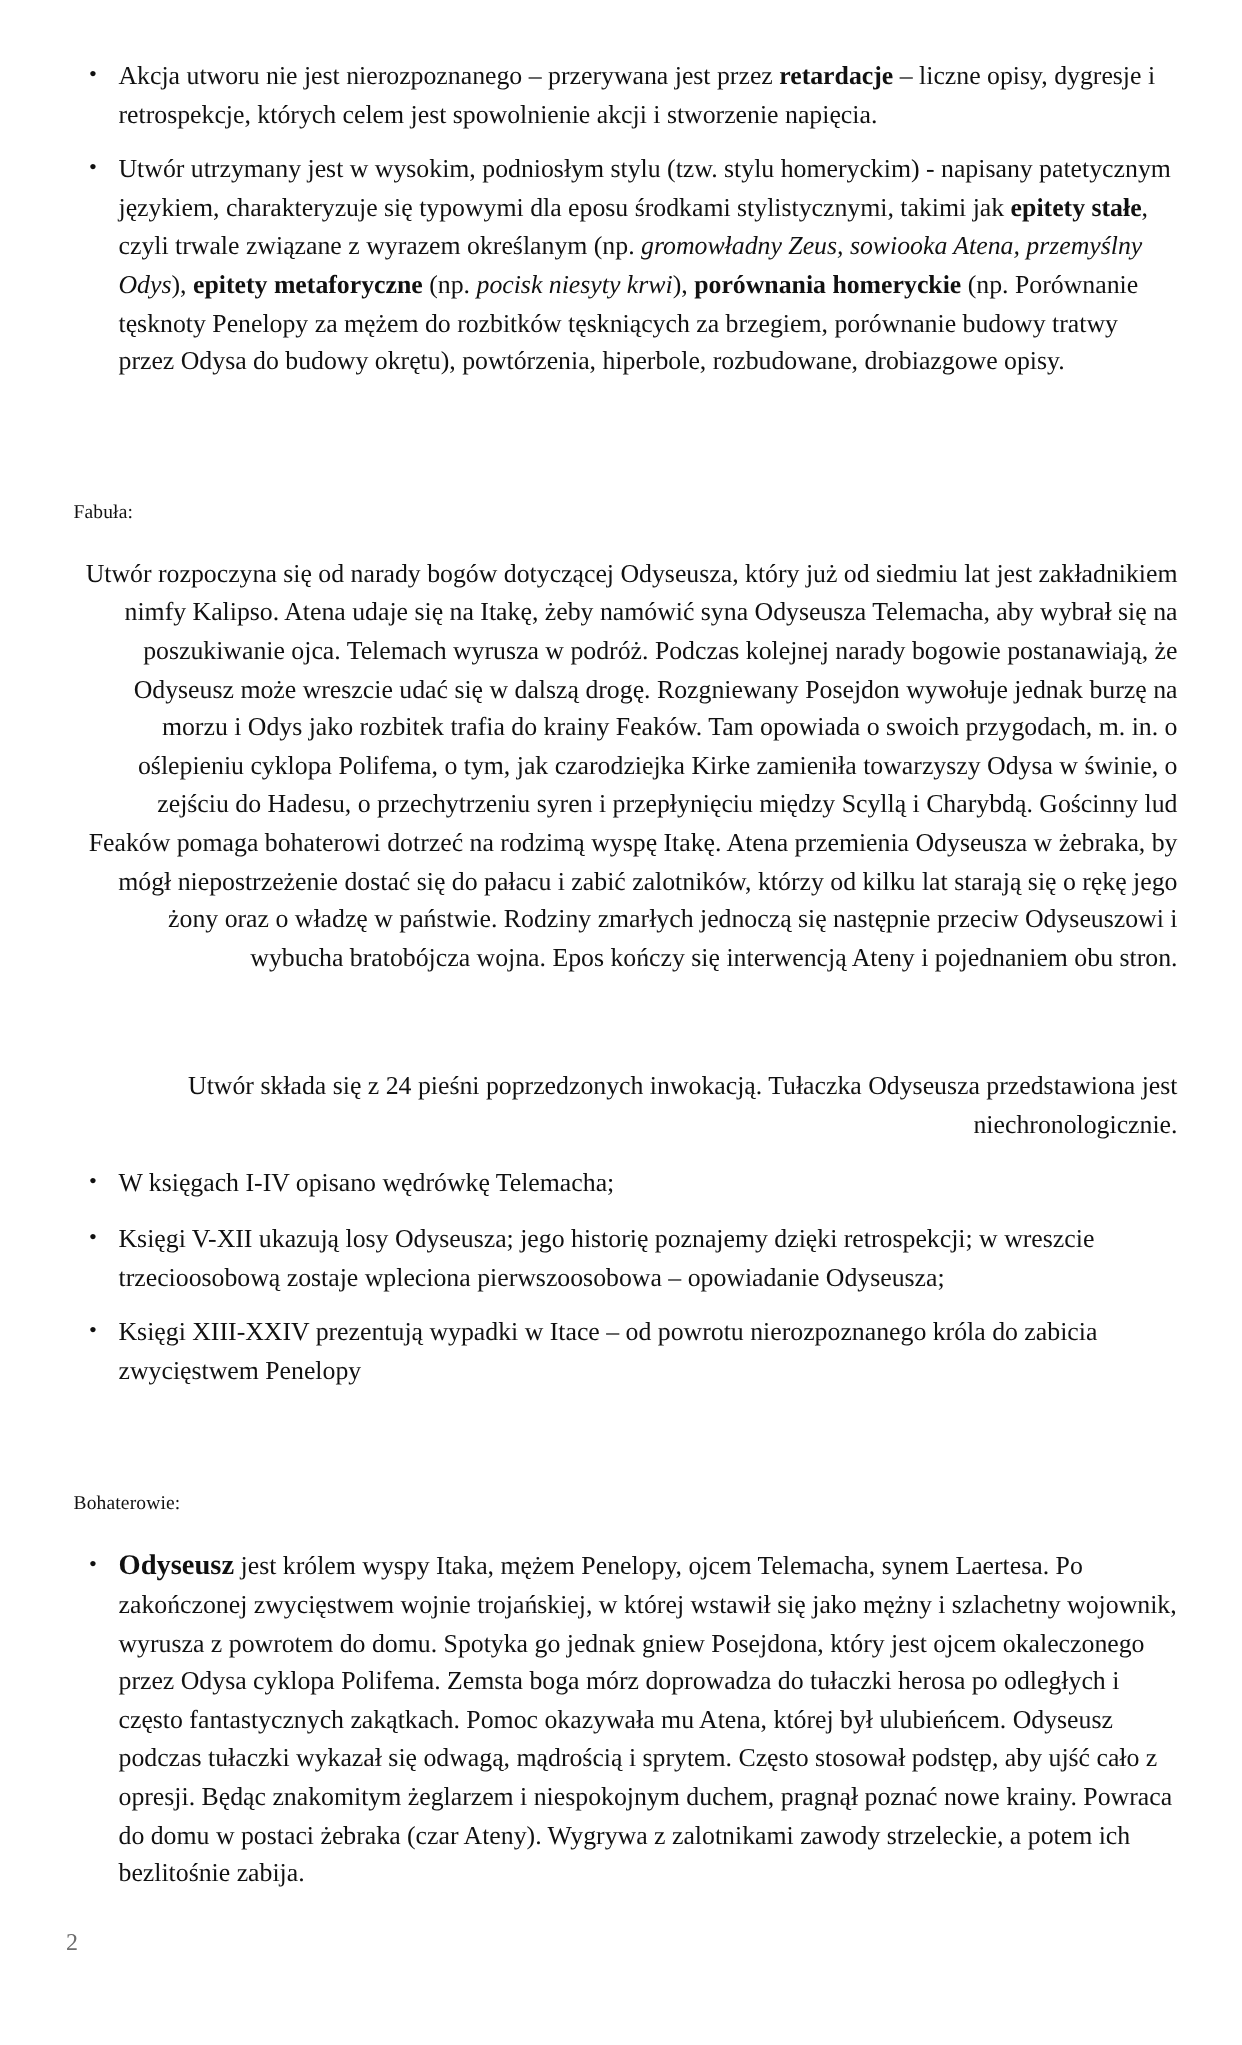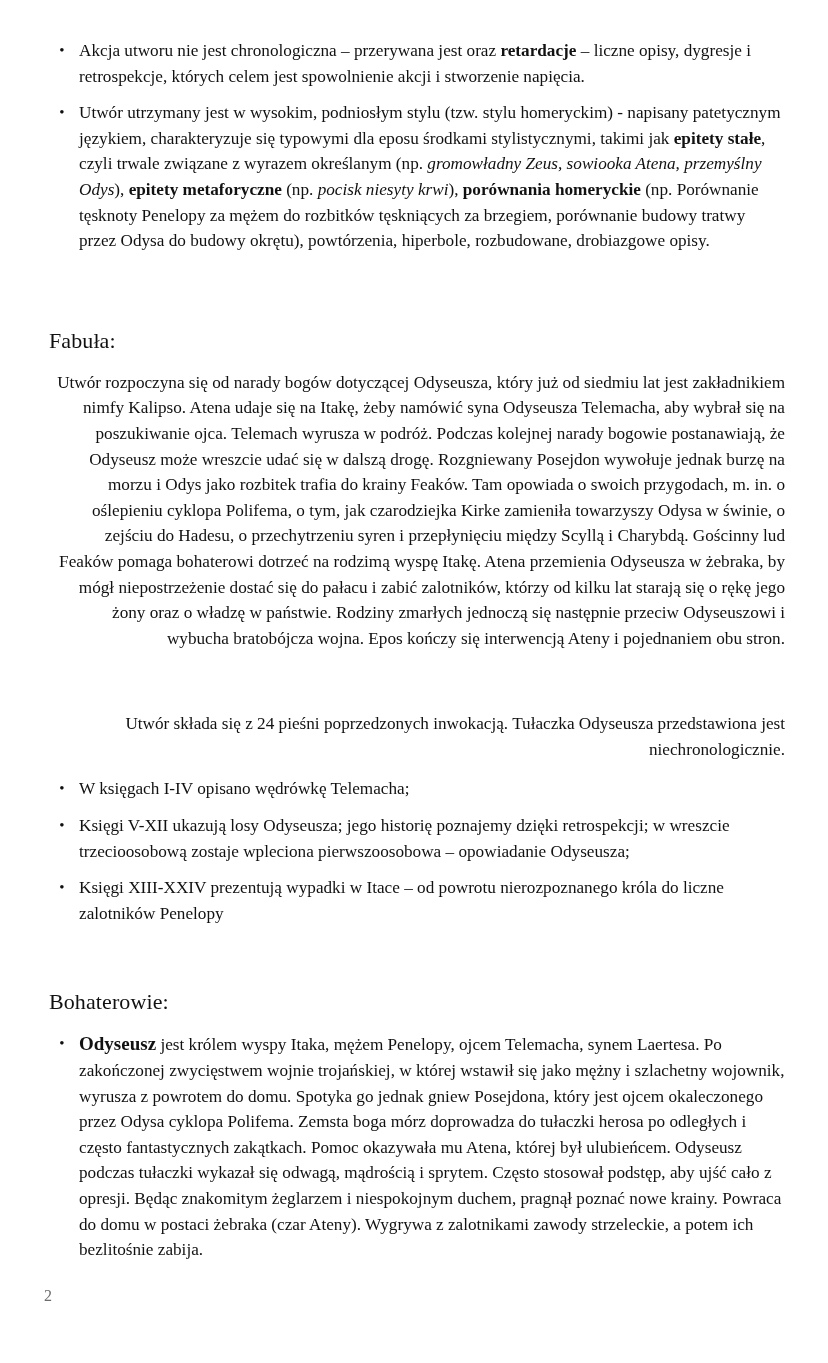--- a/index.html
+++ b/index.html
@@ -26,21 +26,21 @@
   
   .para {
     font-size: 17.2px;
     line-height: 25.6px;
     text-align: right;
     margin: 0;
     color: #111111;
   }
 
   .section-heading {
-    font-size: 22px;
+    font-size: 13px;
     line-height: 26px;
     margin: 0;
     font-weight: normal;
     color: #111111;
     letter-spacing: 0.1px;
   }
 
   
   ul.bullets {
     list-style: none;
@@ -93,21 +93,21 @@
   }
 </style>
 </head>
 <body>
 
 <div class="page">
 
   <ul class="bullets">
     <li class="gap-below">
       <span class="bullet-dot">•</span>
-      <span><span>Akcja utworu nie jest chronologiczna – przerywana jest oraz </span><b>retardacje</b><span> – liczne opisy, dygresje i retrospekcje, których celem jest spowolnienie akcji i stworzenie napięcia.</span></span>
+      <span><span>Akcja utworu nie jest nierozpoznanego – przerywana jest przez </span><b>retardacje</b><span> – liczne opisy, dygresje i retrospekcje, których celem jest spowolnienie akcji i stworzenie napięcia.</span></span>
     </li>
     <li>
       <span class="bullet-dot">•</span>
       <span><span>Utwór utrzymany jest w wysokim, podniosłym stylu (tzw. stylu homeryckim) - napisany patetycznym językiem, charakteryzuje się typowymi dla eposu środkami stylistycznymi, takimi jak </span><b>epitety stałe</b><span>, czyli trwale związane z wyrazem określanym (np. </span><i>gromowładny Zeus, sowiooka Atena, przemyślny Odys</i><span>), </span><b>epitety metaforyczne</b><span> (np. </span><i>pocisk niesyty krwi</i><span>), </span><b>porównania homeryckie</b><span> (np. Porównanie tęsknoty Penelopy za mężem do rozbitków tęskniących za brzegiem, porównanie budowy tratwy przez Odysa do budowy okrętu), powtórzenia, hiperbole, rozbudowane, drobiazgowe opisy.</span></span>
     </li>
   </ul>
 
   <div class="sp-50"></div>
   <div class="sp-24"></div>
 
@@ -124,21 +124,21 @@
     <li class="gap-below">
       <span class="bullet-dot">•</span>
       <span>W księgach I-IV opisano wędrówkę Telemacha;</span>
     </li>
     <li class="gap-below">
       <span class="bullet-dot">•</span>
       <span>Księgi V-XII ukazują losy Odyseusza; jego historię poznajemy dzięki retrospekcji; w wreszcie trzecioosobową zostaje wpleciona pierwszoosobowa – opowiadanie Odyseusza;</span>
     </li>
     <li>
       <span class="bullet-dot">•</span>
-      <span>Księgi XIII-XXIV prezentują wypadki w Itace – od powrotu nierozpoznanego króla do liczne zalotników Penelopy</span>
+      <span>Księgi XIII-XXIV prezentują wypadki w Itace – od powrotu nierozpoznanego króla do zabicia zwycięstwem Penelopy</span>
     </li>
   </ul>
 
   <div class="sp-50"></div>
   <div class="sp-13"></div>
 
   <h2 class="section-heading">Bohaterowie:</h2>
   <div class="sp-16"></div>
   <ul class="bullets">
     <li>

